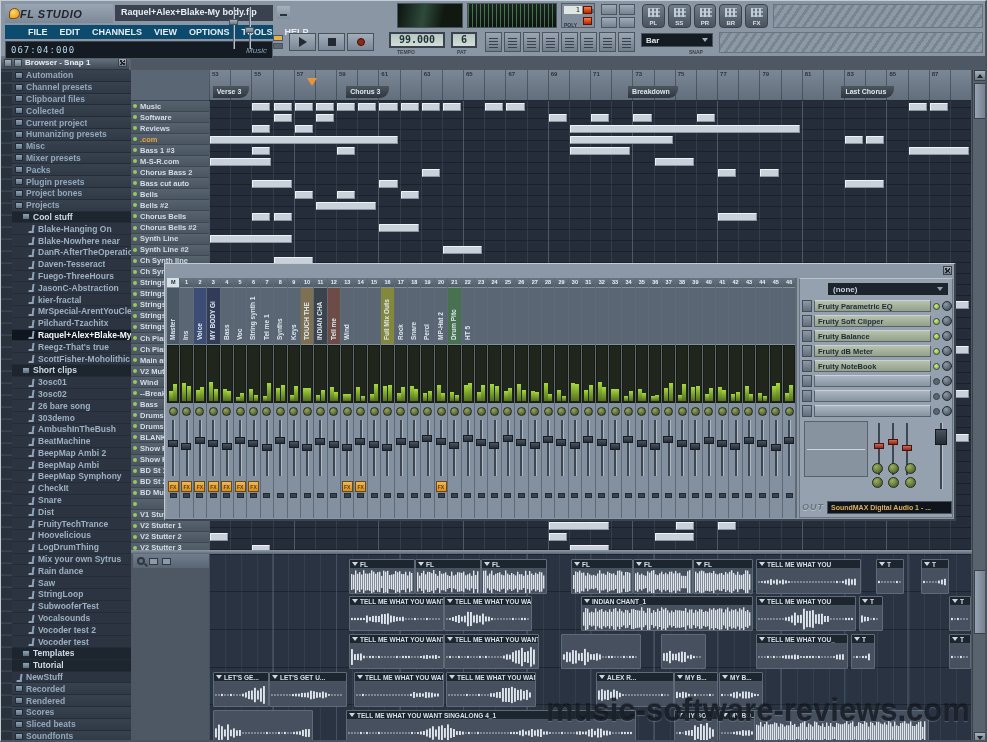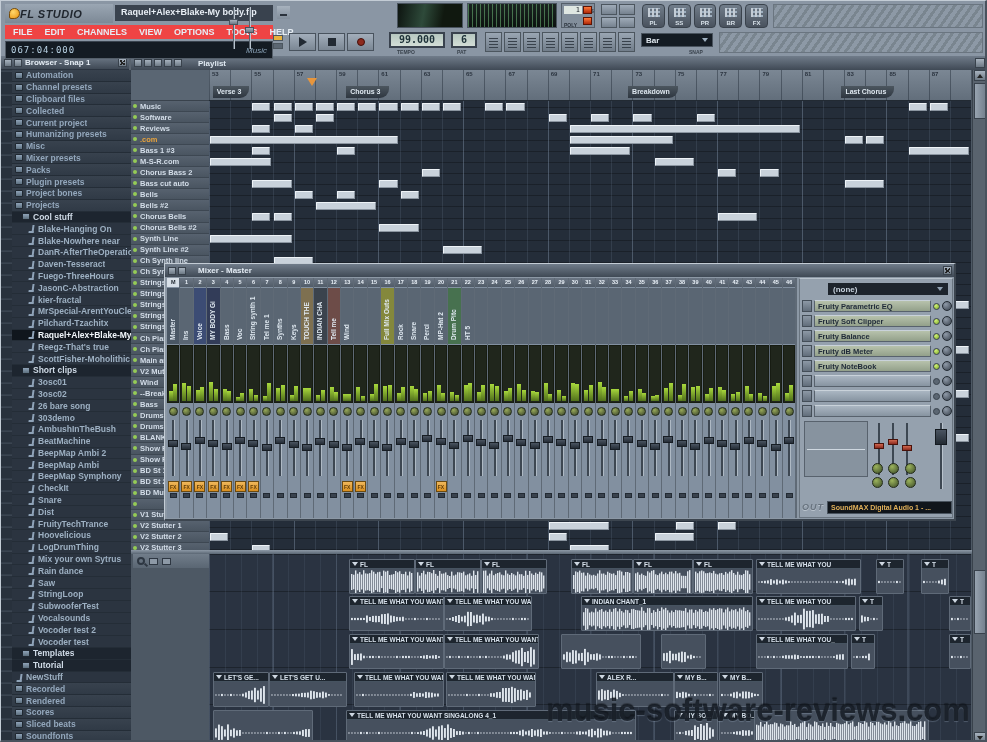--- a/index.html
+++ b/index.html
@@ -8,21 +8,21 @@
   border-top:1px solid #c3ccd5;border-left:1px solid #c3ccd5;border-right:2px solid #49525d;border-bottom:2px solid #49525d}
 
 #topbar{position:absolute;left:0;top:0;width:987px;height:55px;background:#8a96a4;z-index:20}
 #logo{position:absolute;left:4px;top:3px;width:108px;height:19px;display:flex;align-items:center;gap:0;background:linear-gradient(#9aa6b3,#7d8996);padding:0 4px}
 #logo .fruit{width:11px;height:11px;border-radius:50% 50% 50% 2px;background:radial-gradient(circle at 35% 35%,#ffd76a,#e8920f);border:1px solid #7a4d08}
 #logo .ltxt{font-style:italic;font-weight:bold;font-size:11px;color:#20262e;letter-spacing:0.5px;white-space:nowrap}
 #titlefield{position:absolute;left:114px;top:4px;width:158px;height:16px;background:#39424e;color:#e9eff6;font-weight:bold;font-size:9px;line-height:15px;padding-left:6px;white-space:nowrap;overflow:hidden}
 .winbtn{position:absolute;top:5px;width:13px;height:13px;background:linear-gradient(#a7b2be,#828e9b)}
 .winbtn i{display:block;margin:3px auto}
 #wmin i{width:7px;height:2px;background:#2a323c;margin-top:8px}
-#menubar{position:absolute;left:4px;top:24px;width:268px;height:14px;display:flex;gap:2px;background:#ef4444;padding:1px 3px}
+#menubar{position:absolute;left:4px;top:24px;width:268px;height:14px;display:flex;gap:2px;background:#0c4a6e;padding:1px 18px}
 .mi{color:#e6edf4;font-weight:bold;font-size:9px;padding:1px 5px;cursor:default}
 #statusrow{position:absolute;left:4px;top:40px;width:268px;height:13px;background:#141b23;display:flex;justify-content:space-between;align-items:center;padding:8px 5px;border:1px solid #555f6a;border-top-color:#3a434e}
 #posdisp{color:#b9d2e4;font-family:"DejaVu Sans Mono",monospace;font-size:9px;letter-spacing:1px}
 #hintdisp{color:#8ba3b8;font-size:8px;font-style:italic}
 .vslide{position:absolute;top:4px;width:9px;height:47px}
 .vslide .tr{position:absolute;left:4px;top:2px;width:2px;height:42px;background:#59636e;border-right:1px solid #b9c3cd}
 .vslide .hd{position:absolute;left:0;width:9px;height:6px;background:linear-gradient(#a7b2be,#6d7985);border:1px solid #49535e}
 #timepanel{position:absolute;left:270px;top:2px;width:122px;height:25px;background:#39424e;border:2px solid #2b333d;border-radius:2px;display:flex;align-items:center}
 #timelcd{flex:1;margin:2px;height:17px;background:linear-gradient(#b6c7c0,#d3ded7);color:#1d3138;font-family:"DejaVu Sans Mono",monospace;font-weight:bold;font-size:14px;text-align:right;padding:1px 5px 0 0;letter-spacing:1px}
 #playind{width:0;height:0;border-top:4px solid transparent;border-bottom:4px solid transparent;border-left:6px solid #9ab0a8;margin-left:3px}
@@ -533,29 +533,20 @@
           <div class="blab">Sliced beats</div>
         </div>
         <div class="brow tfolder l0">
           <div class="bic"></div>
           <div class="blab">Soundfonts</div>
         </div>
       </div>
   </div>
 
   <div id="playlist">
-    <div id="pltitle">
-      <span class="tico" style="position:static"></span>
-      <span class="tico" style="position:static"></span>
-      <span class="tico" style="position:static"></span>
-      <span class="tico" style="position:static"></span>
-      <span class="tico" style="position:static"></span>
-      <span class="t">Playlist</span>
-      <span id="plup"></span>
-    </div>
     <div id="rulercap"></div>
     <div id="ruler">
       <div id="ruler-ticks">
           <div class="tick" style="left: 0px;">
             <div class="tnum">53</div>
           </div>
           <div class="tick" style="left: 21.17px;"></div>
           <div class="tick" style="left: 42.34px;">
             <div class="tnum">55</div>
           </div>
@@ -2067,25 +2058,20 @@
       </div>
     <div id="plscroll">
       <div class="sarrow" id="sup" style="top:0"></div>
       <div class="sthumb" style="top:13px;height:36px"></div>
       <div class="sthumb" style="top:500px;height:64px"></div>
       <div class="sarrow" id="sdown"></div>
     </div>
   </div>
 
   <div id="mixer">
-    <div id="mtitle">
-      <span class="tico" style="position:static"></span>
-      <span class="tico" style="position:static"></span>
-      <span class="t">Mixer - Master</span>
-    </div>
     <div id="mclose"></div>
     <div id="mstrips">
         <div class="strip">
           <div class="snum ssel">M</div>
           <div class="sname" style="background: rgb(74, 87, 101);">
             <div class="svert">Master</div>
           </div>
           <div class="smeter">
             <div class="mbar" style="height: 18.6775%; left: 1px;"></div>
             <div class="mbar" style="height: 31.1132%; right: 1px;"></div>

